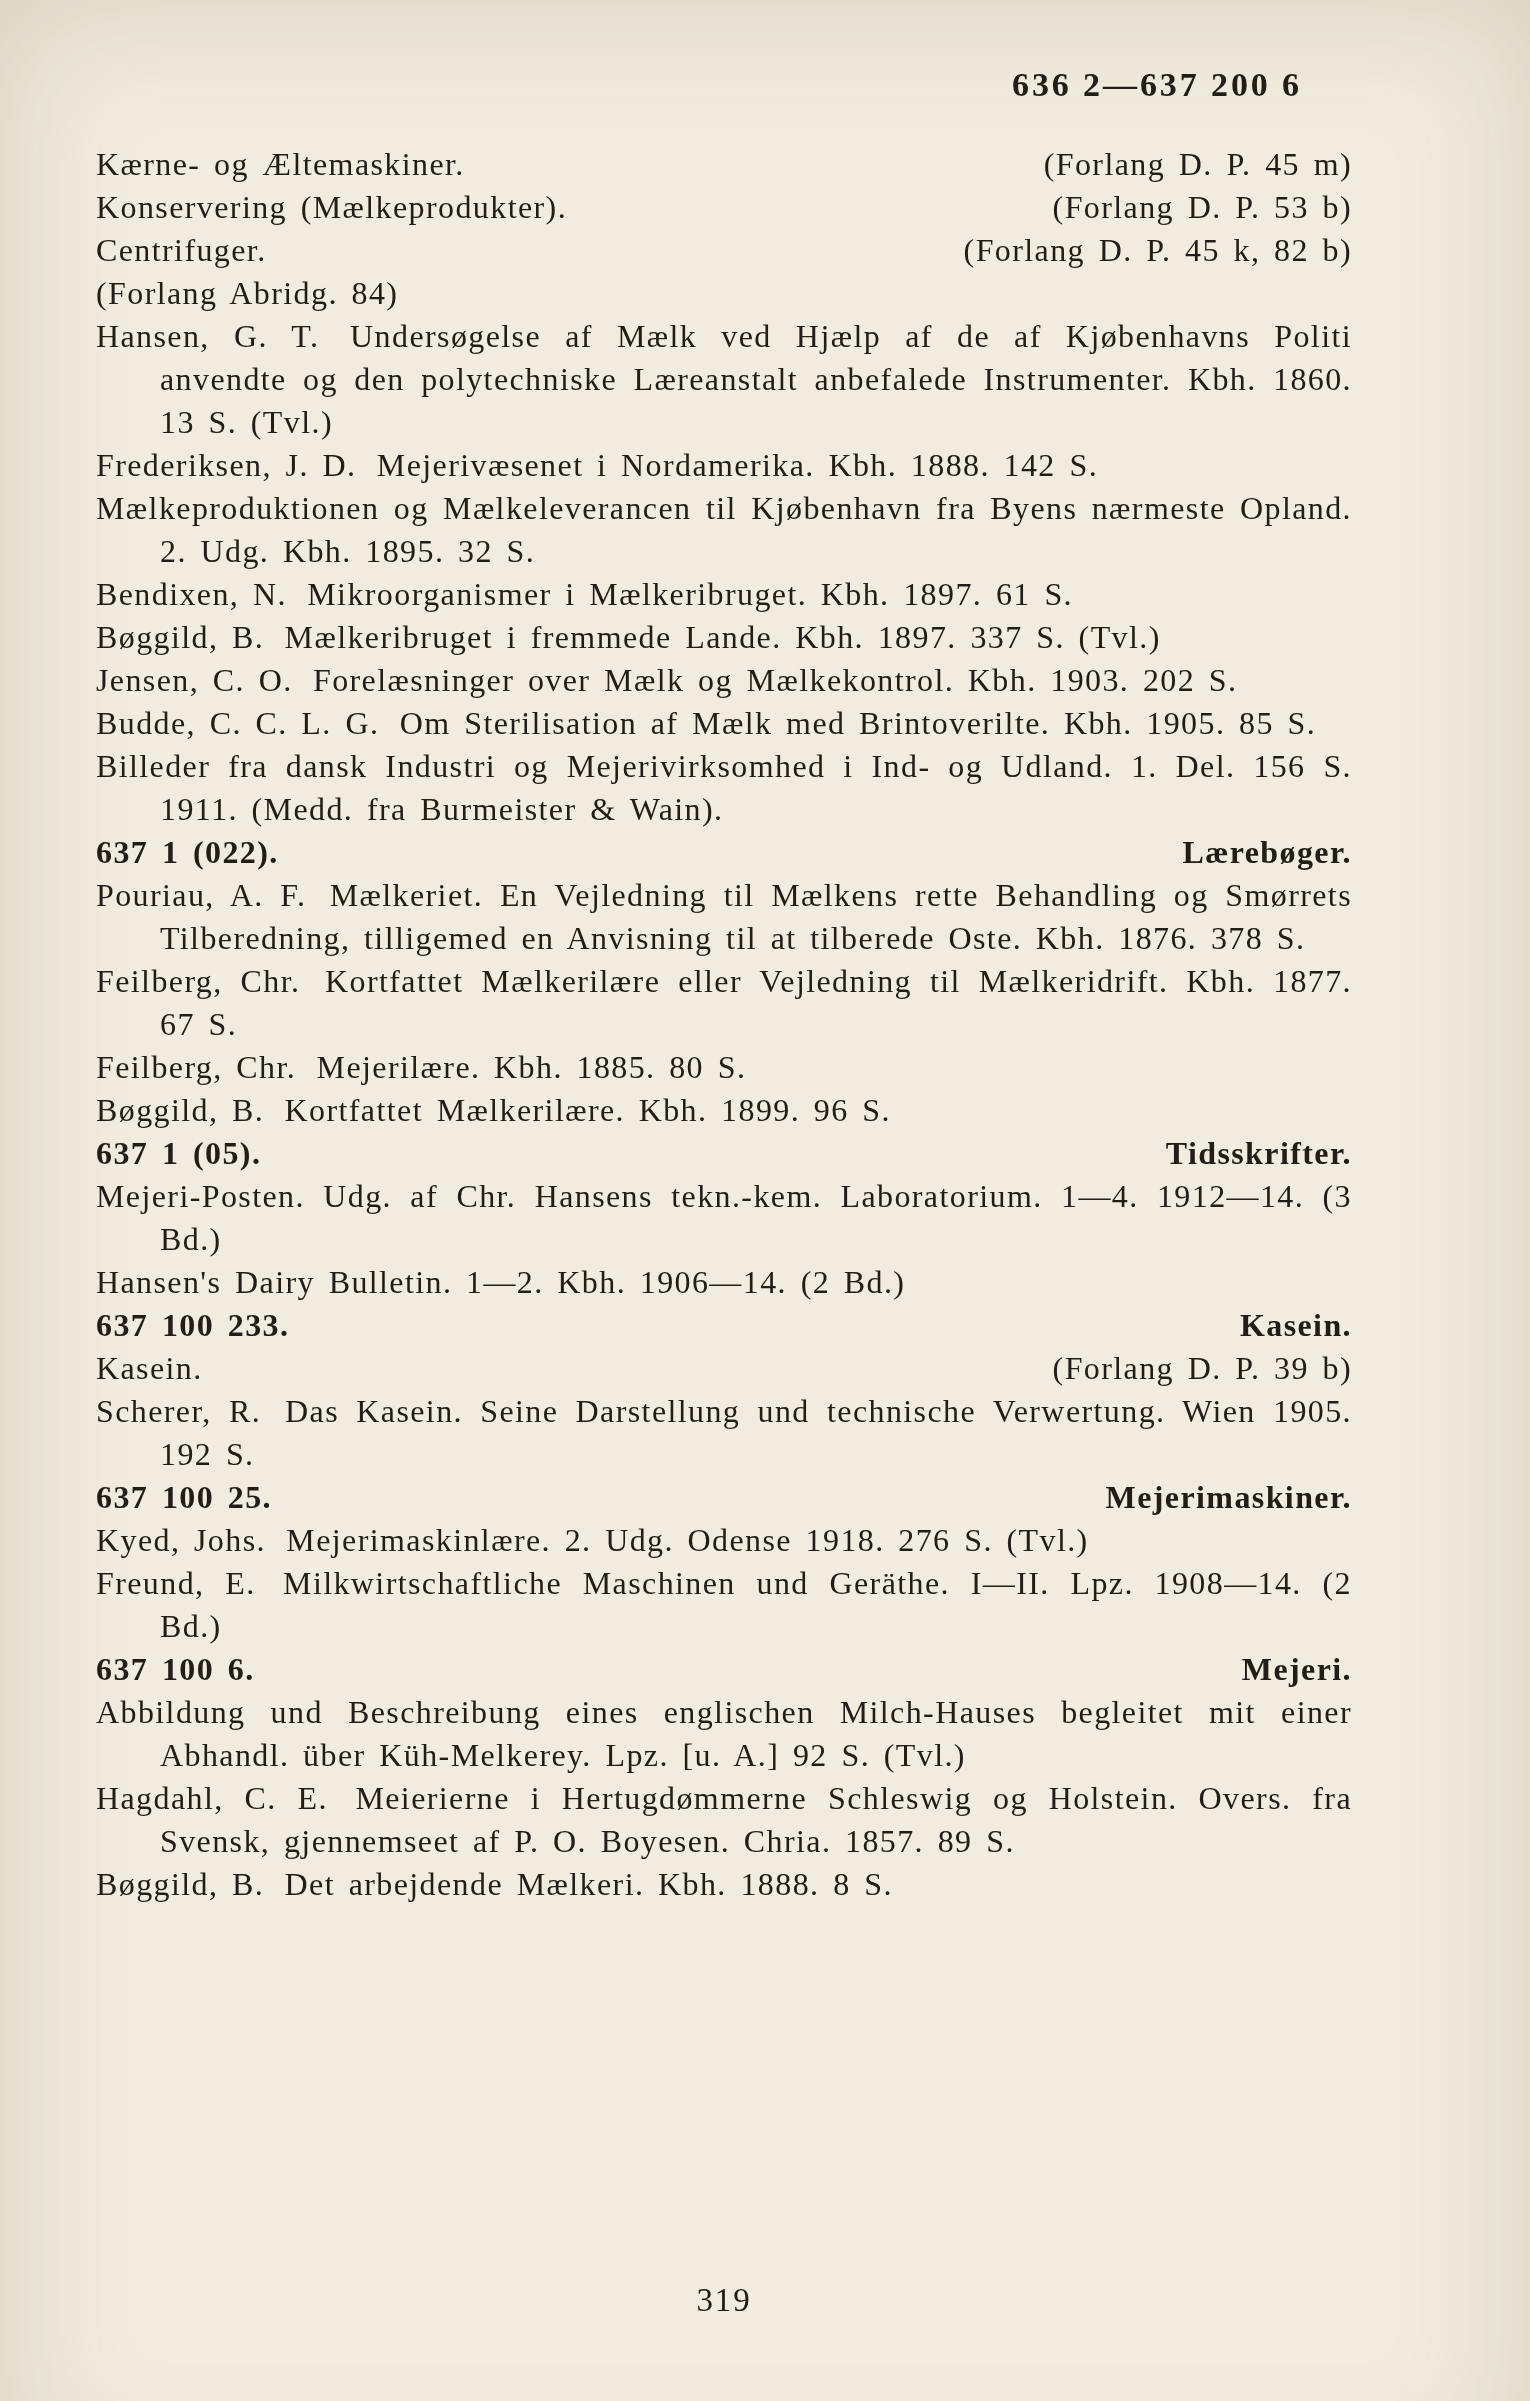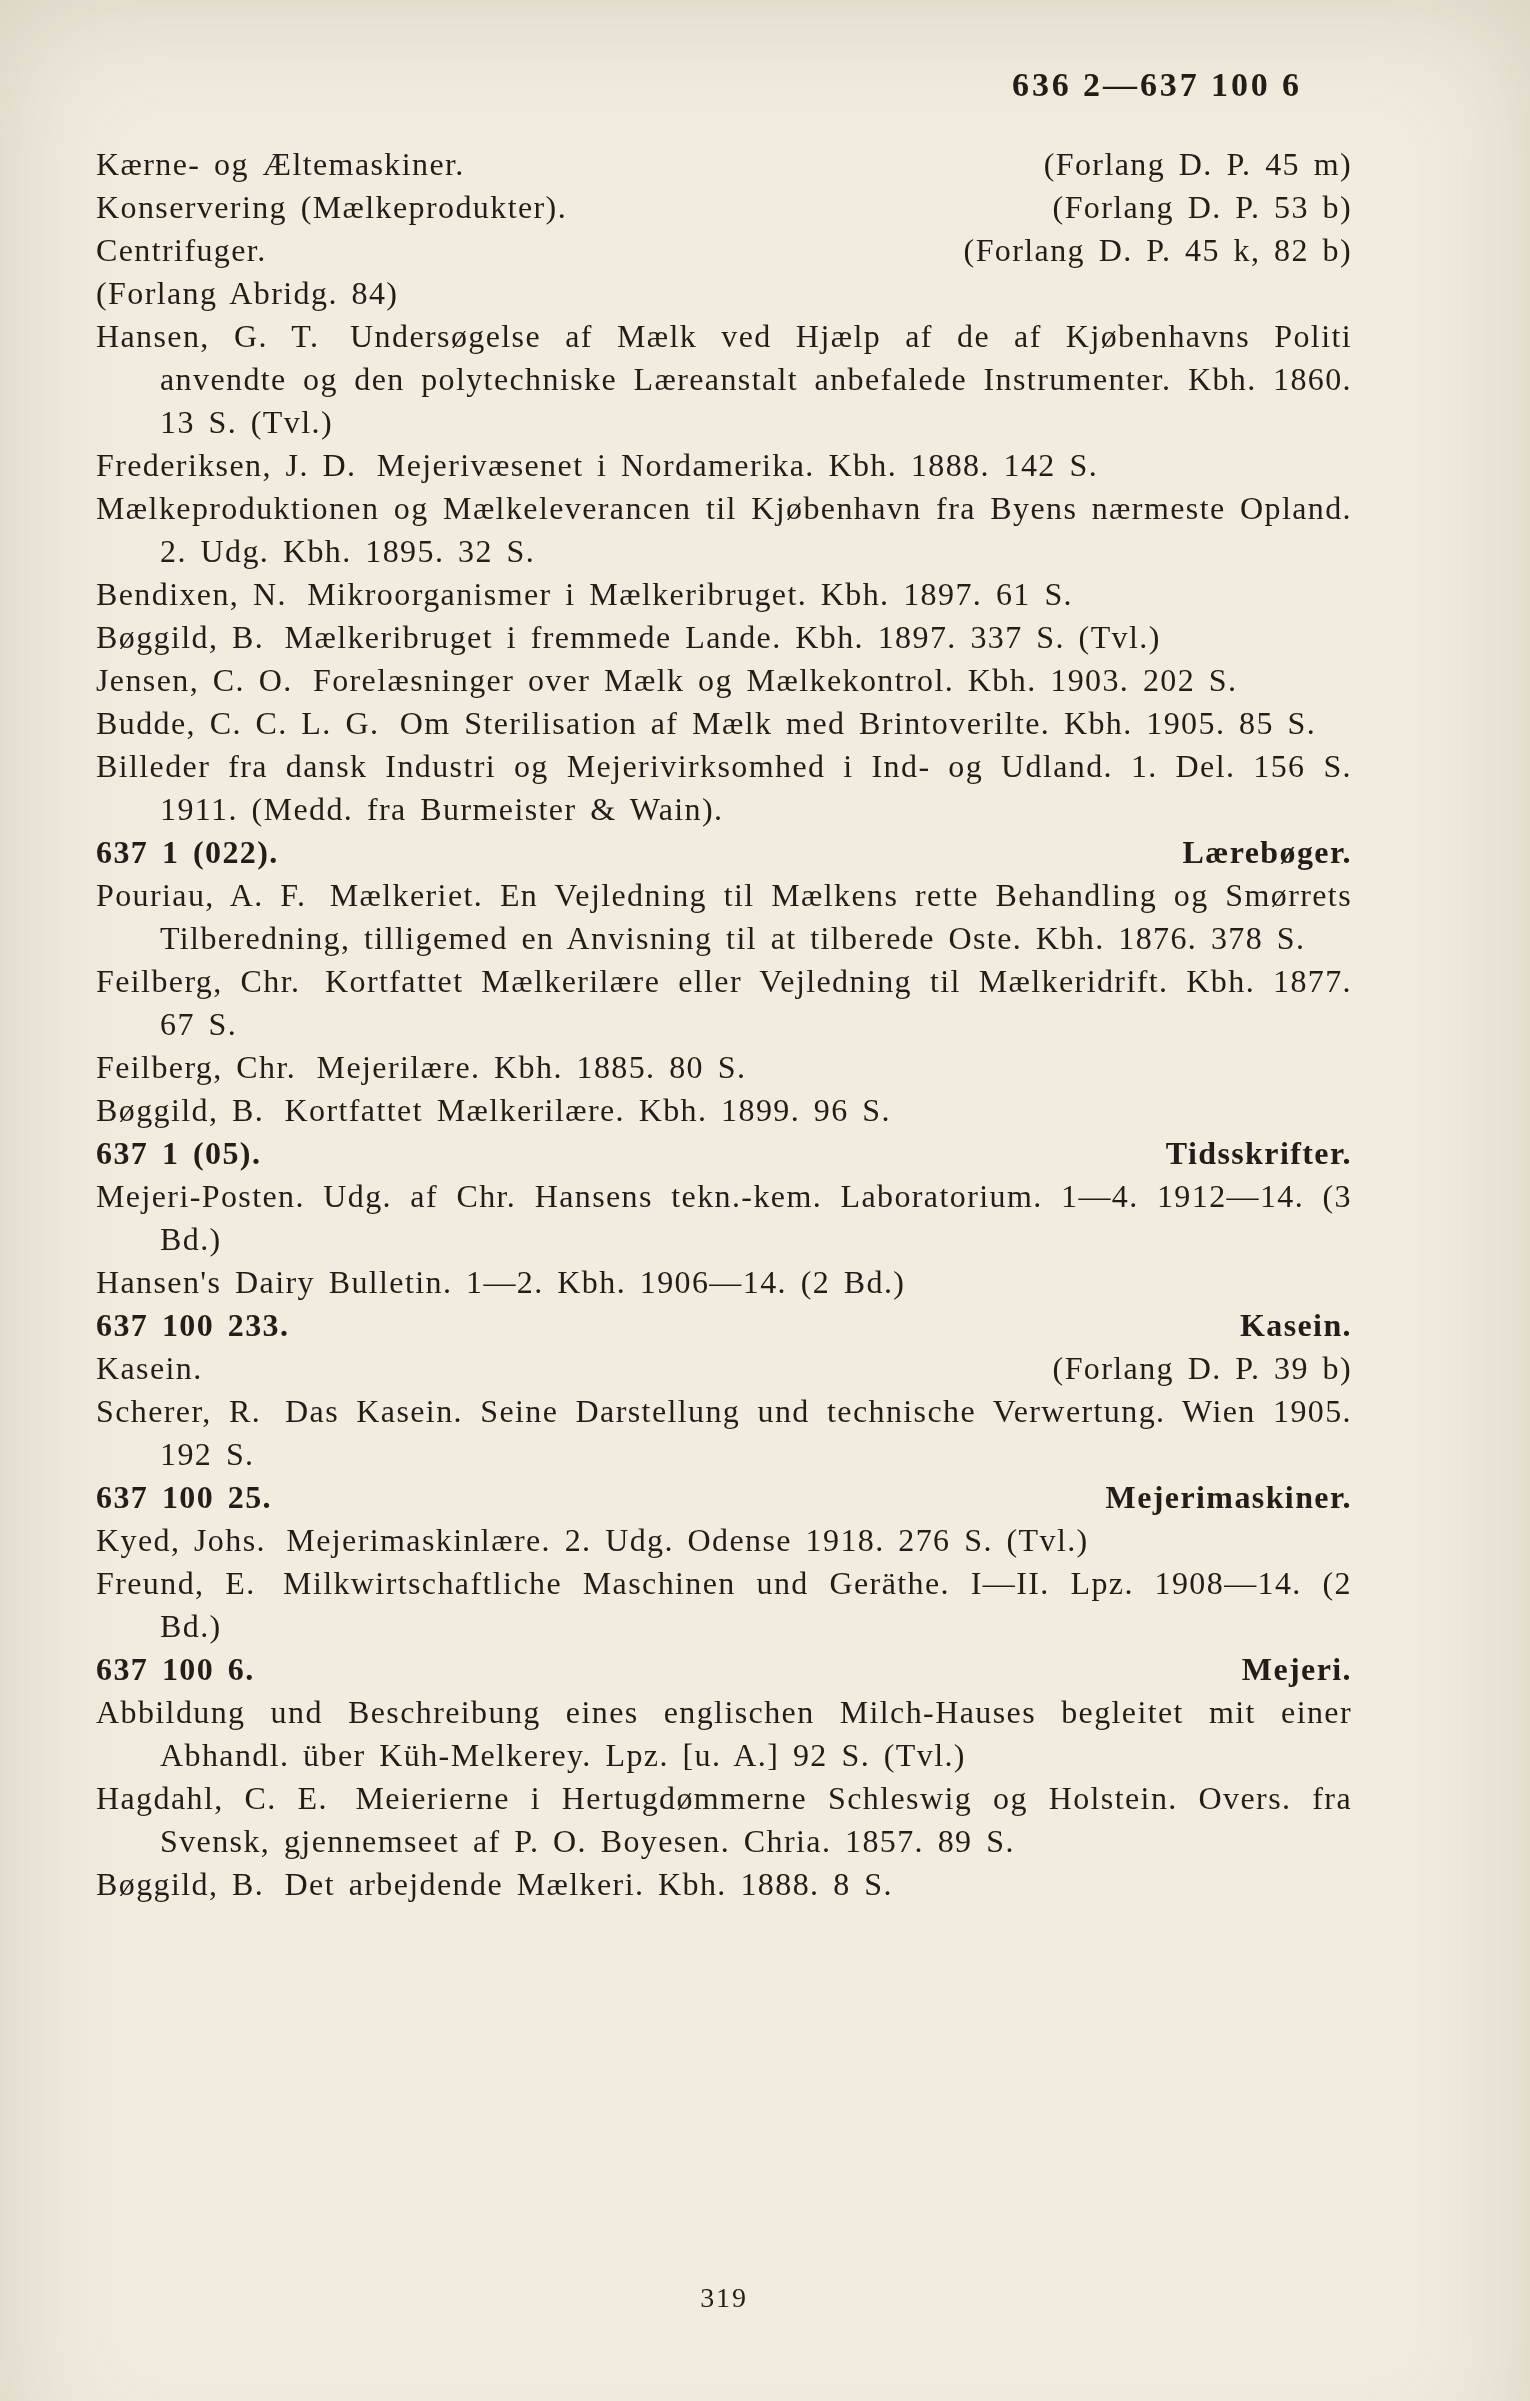--- a/index.html
+++ b/index.html
@@ -50,30 +50,30 @@
     justify-content: space-between;
     align-items: baseline;
     font-family: Liberation Serif, serif;
   }
   .section { font-weight: bold; justify-content: space-between; }
   .pair .pl, .pair .pr { white-space: nowrap; }
   .page-number {
     position: absolute;
     top: 2282px; left: 96px; width: 1256px;
     text-align: center;
-    font-size: 28px;
+    font-size: 33px;
     letter-spacing: 1.9px;
   }
 </style>
 </head>
 <body>
 
 <div class="page">
 
-  <div class="header-line">636 2—637 100 6</div>
+  <div class="header-line">636 2—637 200 6</div>
 
   <div class="content">
 
     <p class="pair">
       <span class="pl">Kærne- og Æltemaskiner.</span>
       <span class="pr">(Forlang D. P. 45 m)</span>
     </p>
     <p class="pair">
       <span class="pl">Konservering (Mælkeprodukter).</span>
       <span class="pr">(Forlang D. P. 53 b)</span>

